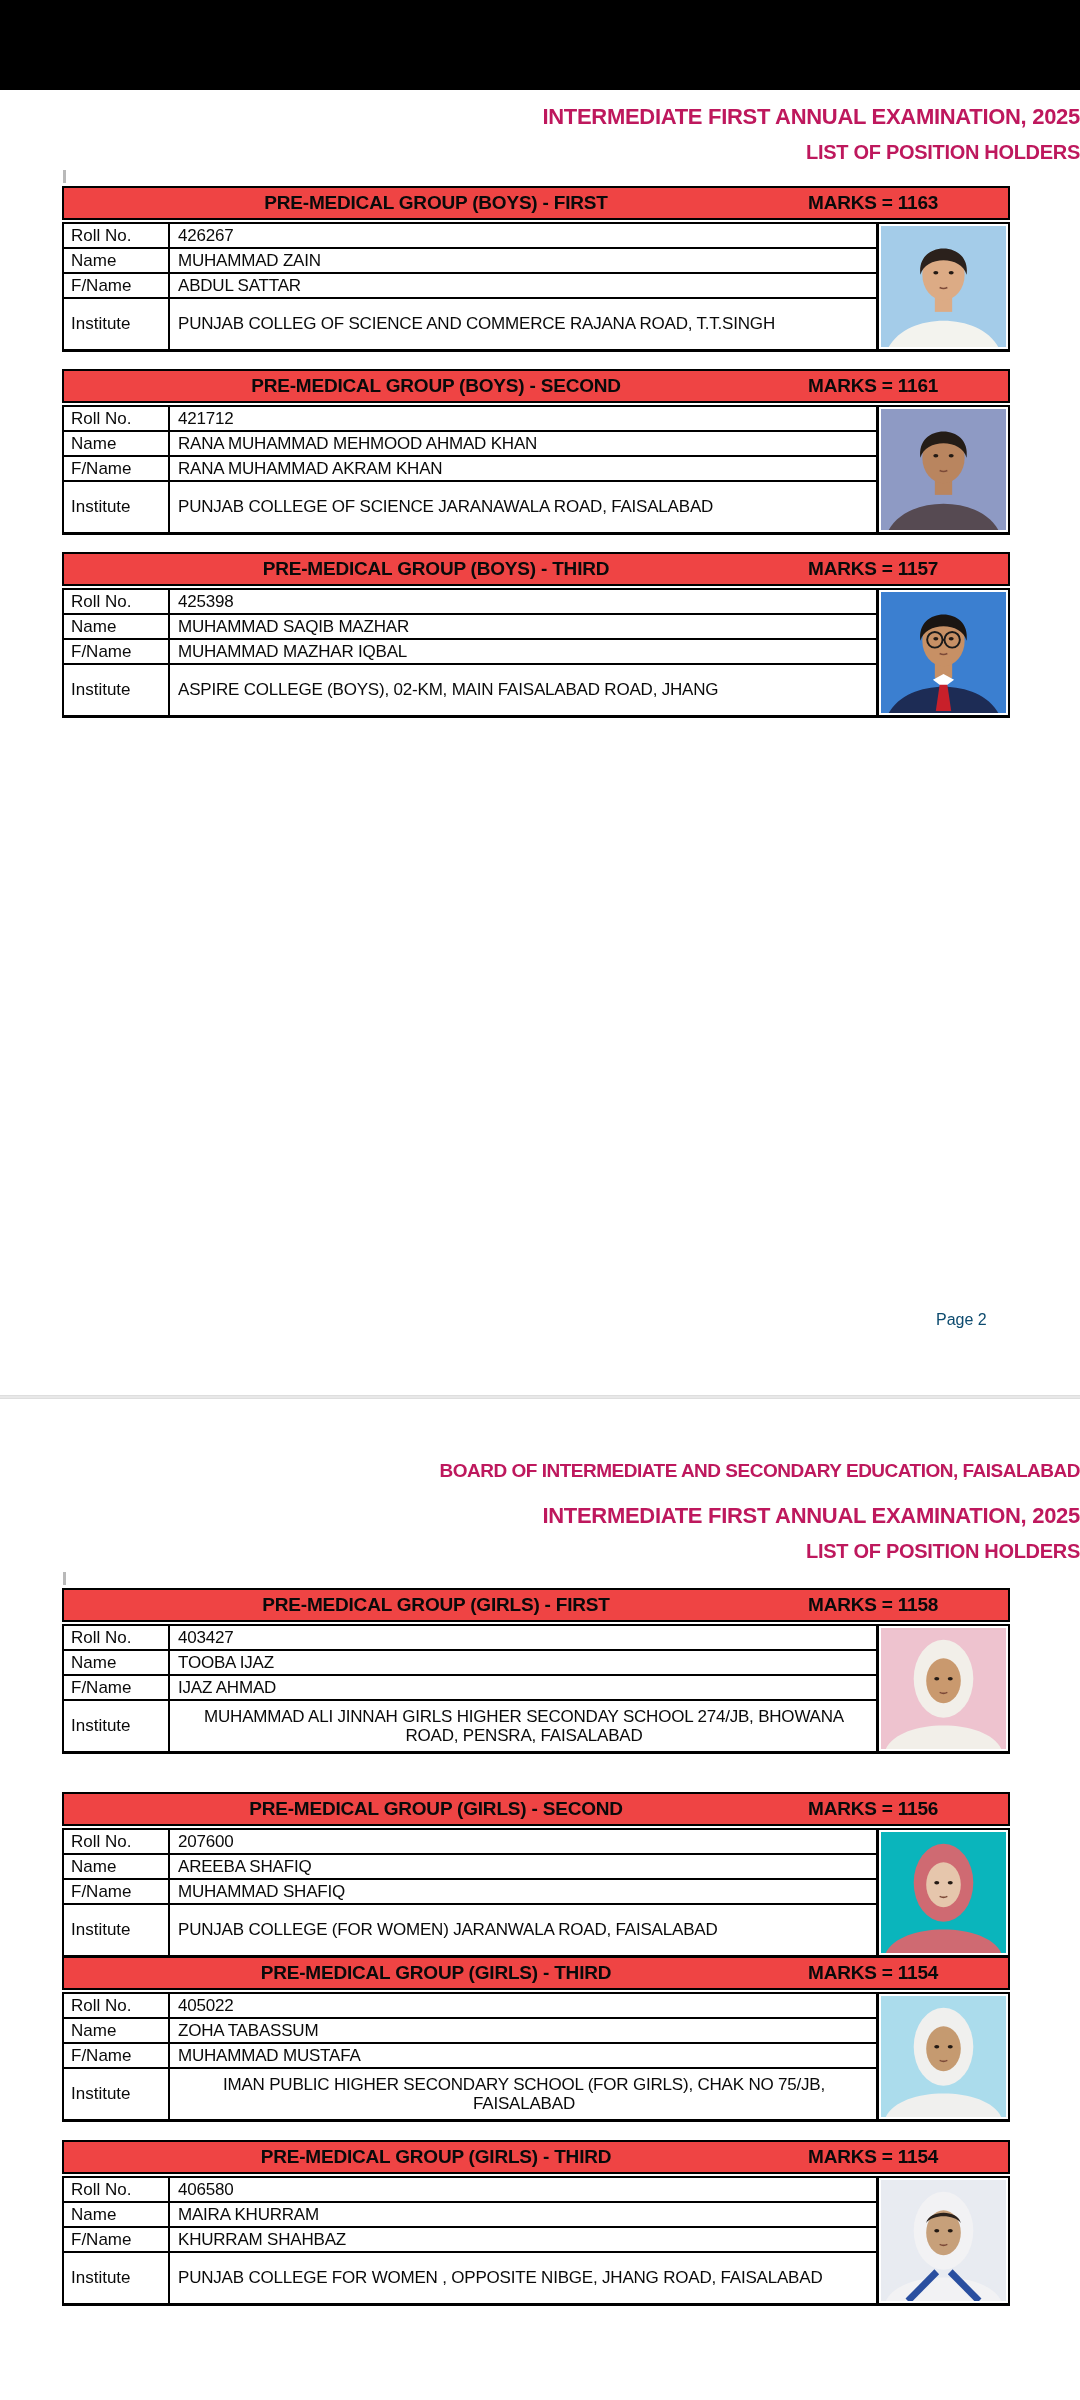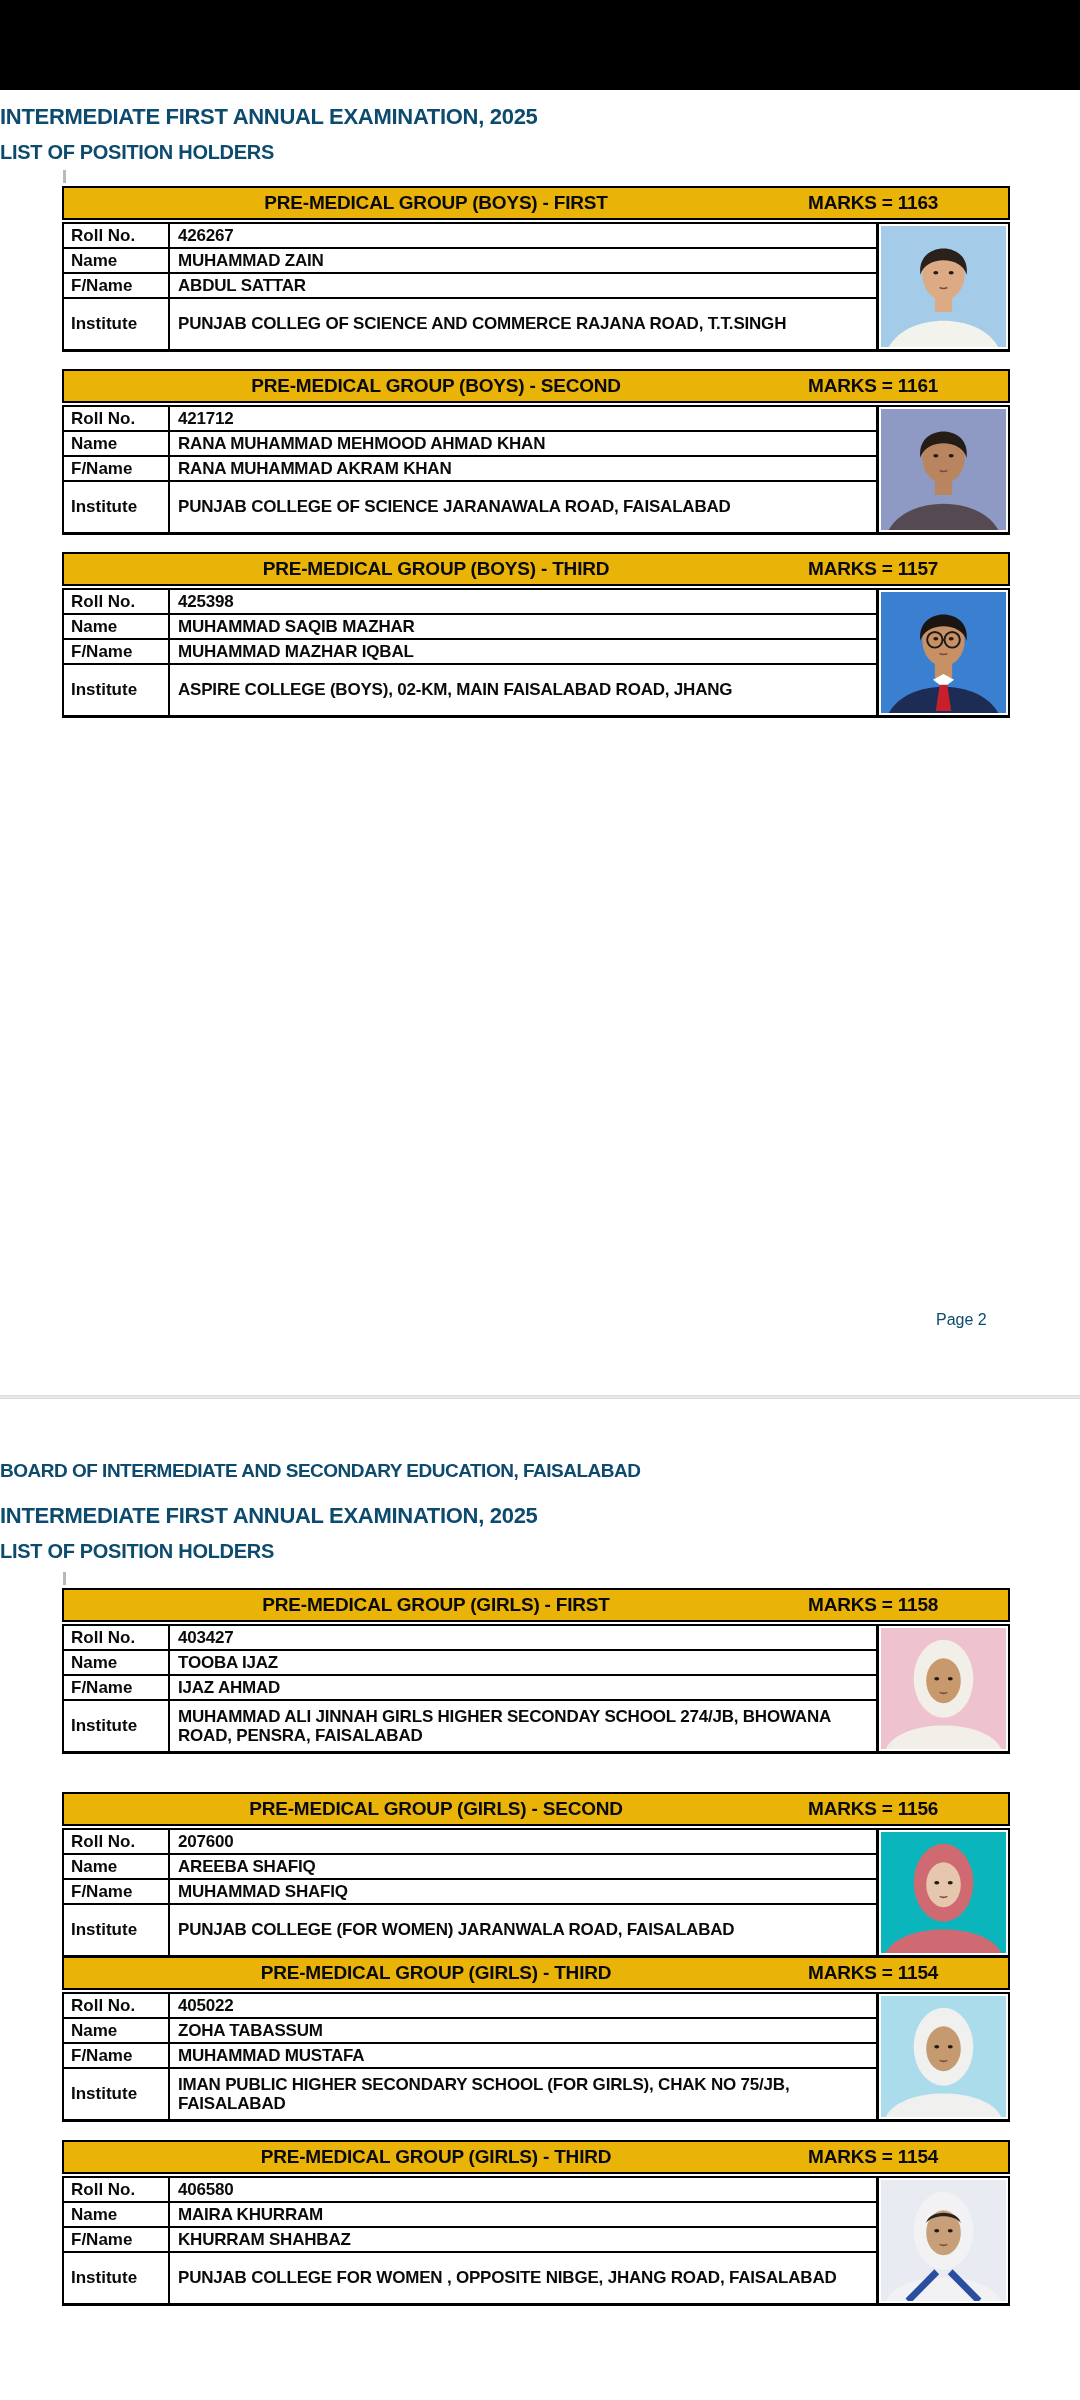--- a/index.html
+++ b/index.html
@@ -1,42 +1,42 @@
 <!DOCTYPE html>
 <html><head>
 <meta charset="utf-8">
 <style>
   html,body{margin:0;padding:0;background:#fff;}
   .screen{
     position:relative;width:1080px;height:2400px;background:#ffffff;
     font-family:"Liberation Sans",sans-serif;overflow:hidden;color:#0a0a0a;
   }
   .top-bar{position:absolute;left:0;top:0;width:1080px;height:90px;background:#000;z-index:5;}
-  .doc-title{position:absolute;left:0;width:100%;text-align:left;font-weight:bold;color:#0c4a6e;z-index:1;}
+  .doc-title{position:absolute;left:0;width:100%;text-align:right;font-weight:bold;color:#be185d;z-index:1;}
   .board-line{font-size:19px;letter-spacing:-0.5px;}
   .exam-line{font-size:22px;letter-spacing:-0.3px;}
   .list-line{font-size:20px;letter-spacing:-0.3px;}
   #board1{top:62px;} #exam1{top:104px;} #list1{top:141px;}
   #board2{top:1460px;} #exam2{top:1503px;} #list2{top:1540px;}
   .tick{position:absolute;left:63px;width:3px;height:13px;background:#b9b9b9;}
   .tick1{top:170px;} .tick2{top:1572px;}
   .page-num{position:absolute;left:936px;top:1311px;font-size:16px;color:#0c4a6e;}
   .separator{position:absolute;left:0;top:1395px;width:1080px;height:4px;background:#e8e8e8;
     border-top:1px solid #dedede;border-bottom:1px solid #dedede;box-sizing:border-box;}
   .holder-table{position:absolute;left:62px;width:948px;}
   .pos-0{top:186px;} .pos-1{top:369px;} .pos-2{top:552px;}
   .pos-3{top:1588px;} .pos-4{top:1772px;margin-top:20px;} .pos-5{top:1956px;} .pos-6{top:2140px;}
-  .t-header{height:34px;box-sizing:border-box;border:2px solid #000;background:#eab308;
+  .t-header{height:34px;box-sizing:border-box;border:2px solid #000;background:#ef4444;
     display:flex;align-items:center;font-weight:bold;font-size:19px;letter-spacing:-0.2px;}
   .g-title{flex:1;text-align:center;}
   .g-marks{width:200px;text-align:left;}
   .t-body{margin-top:2px;border:2px solid #000;border-bottom-width:3px;display:flex;background:#fff;}
   .t-rows{flex:1;display:flex;flex-direction:column;min-width:0;}
   .t-row{display:flex;height:25px;box-sizing:border-box;border-bottom:2px solid #000;
-    font-weight:bold;font-size:17px;}
+    font-weight:normal;font-size:17px;text-align:center;}
   .t-row.institute{height:50px;border-bottom:none;}
   .cell-label{width:106px;box-sizing:border-box;border-right:2px solid #000;padding-left:7px;
     display:flex;align-items:center;}
   .cell-value{flex:1;min-width:0;padding-left:8px;padding-right:6px;display:flex;align-items:center;
     line-height:1.12;letter-spacing:-0.2px;}
   .photo-cell{width:132px;box-sizing:border-box;border-left:3px solid #000;background:#fff;padding:2px;}
   .photo-cell svg{width:100%;height:100%;display:block;}
 </style>
 </head>
 <body>

